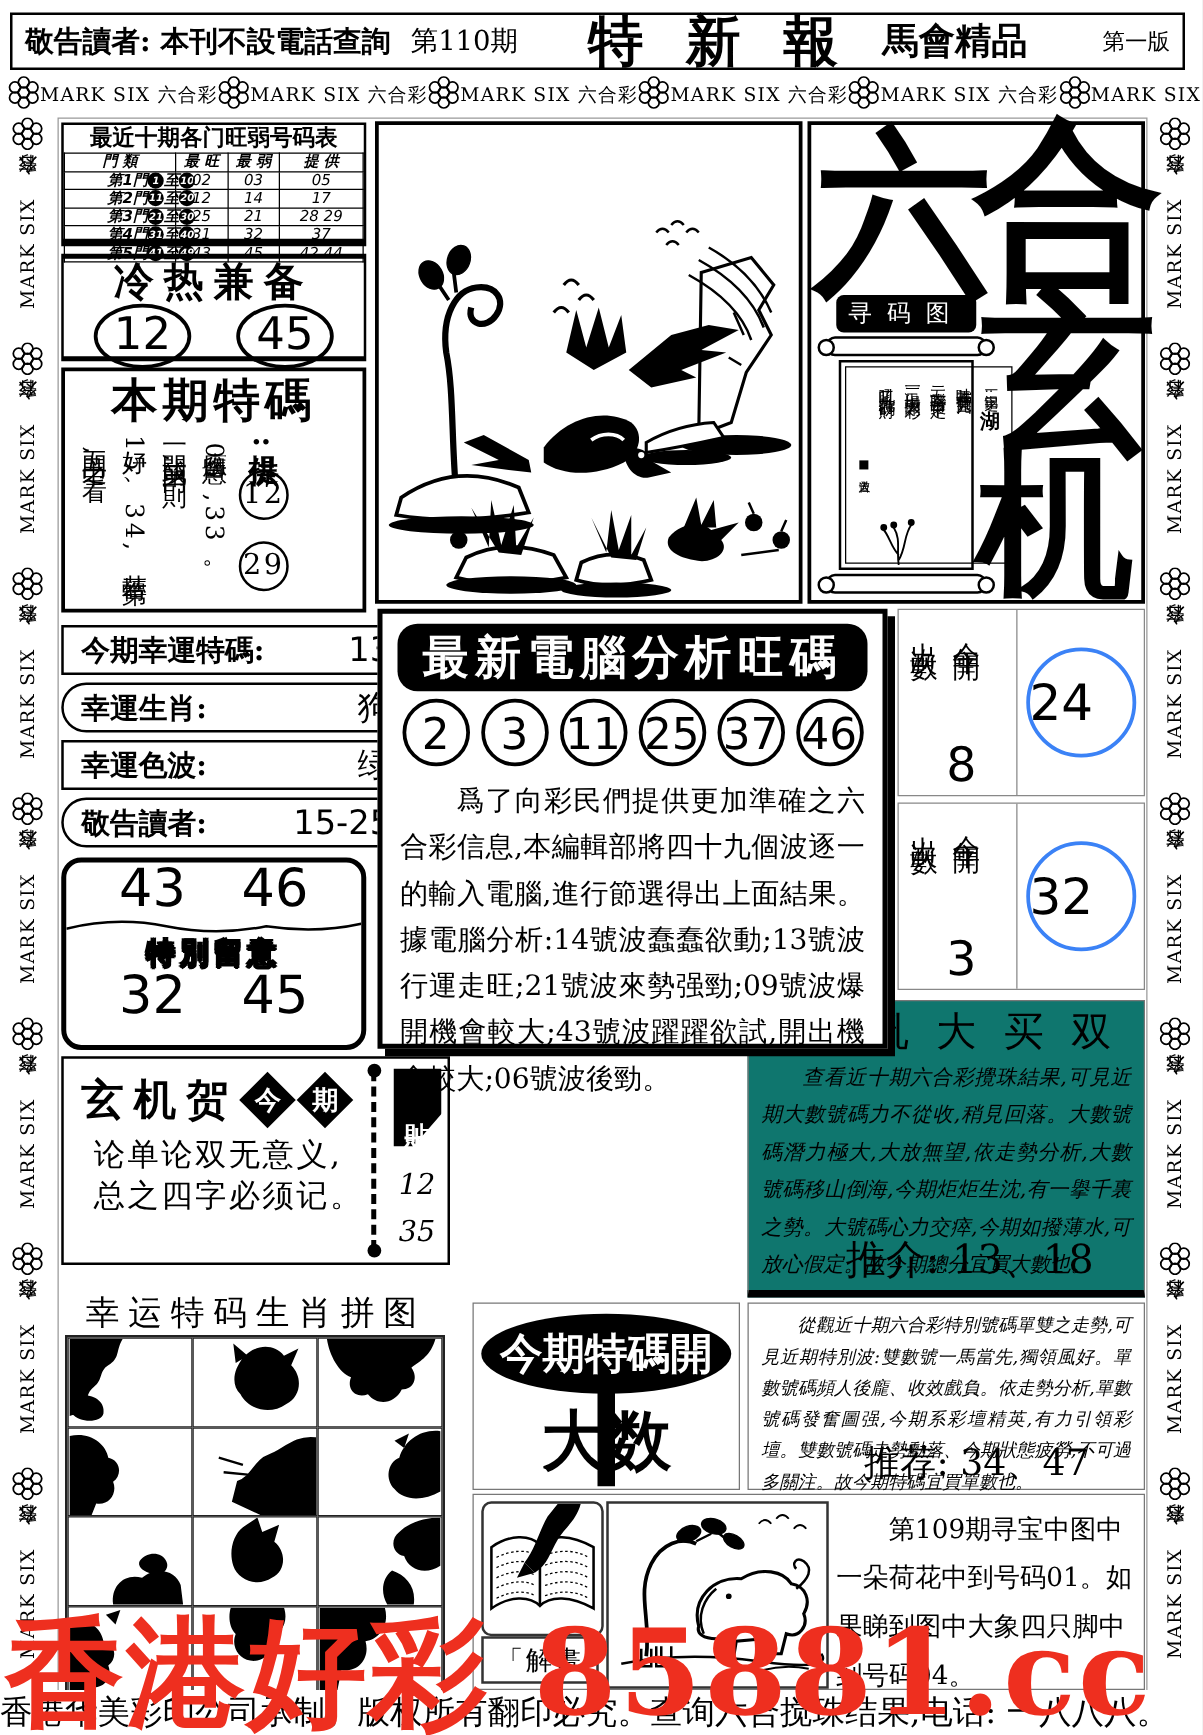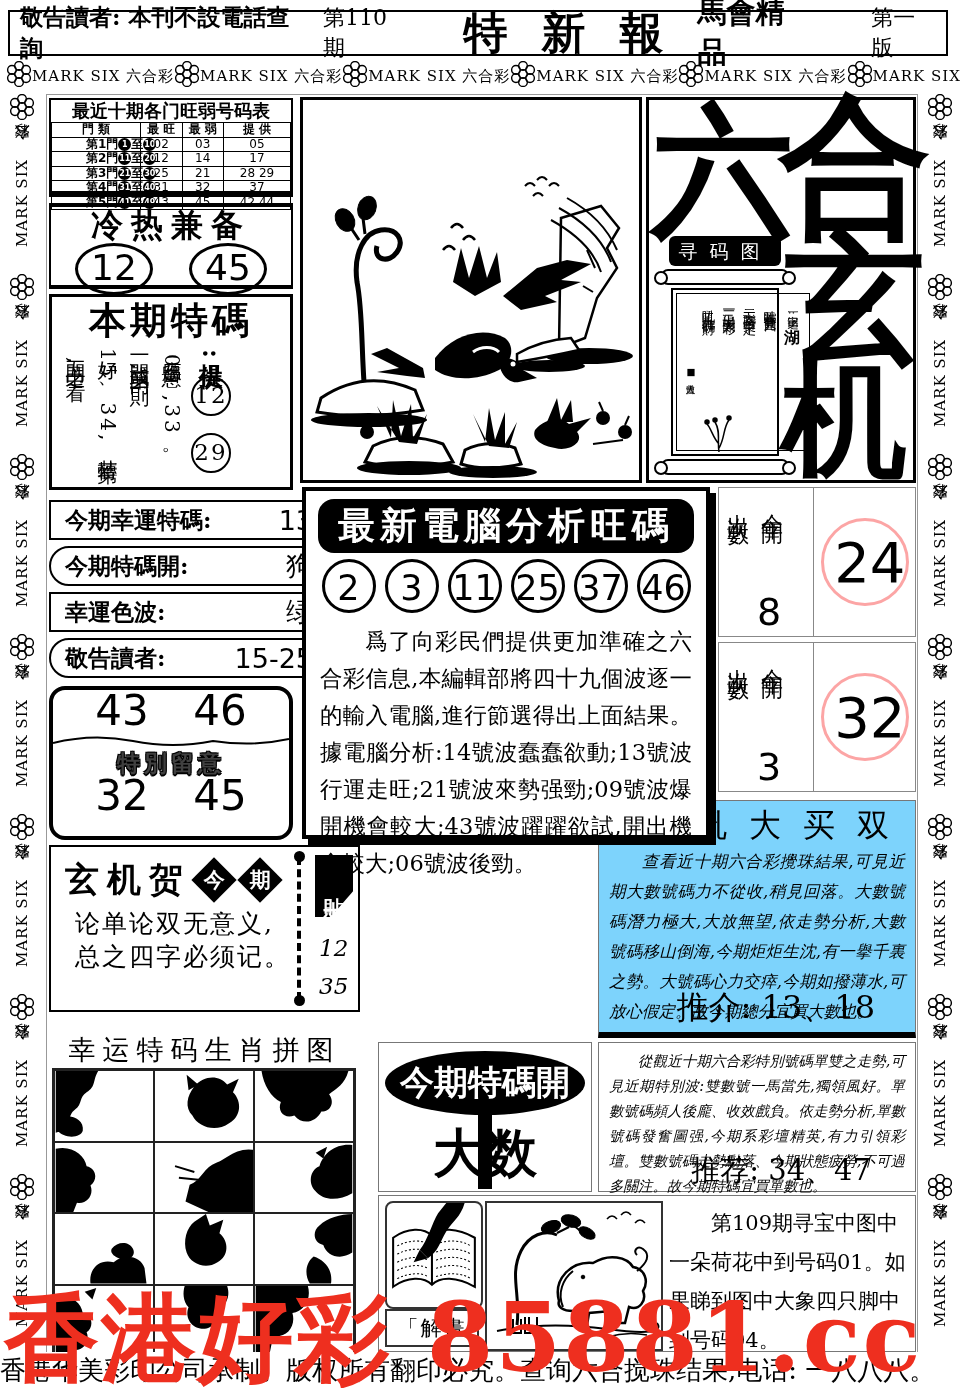--- a/index.html
+++ b/index.html
@@ -6,36 +6,36 @@
   #page{position:relative;width:962px;height:1388px;background:#fff;overflow:hidden;
         font-family:"DejaVu Sans",sans-serif;color:#000;}
   
   #header-box{position:absolute;left:8px;top:10px;width:940px;height:46px;border:2px solid #000;
     display:flex;align-items:center;padding:0 10px;box-sizing:border-box;}
   #header-notice{font-size:23px;font-weight:bold;font-family:"DejaVu Serif",serif;}
   #header-issue{font-size:22px;margin-left:16px;font-family:"DejaVu Serif",serif;}
   #header-title{font-size:44px;font-weight:bold;letter-spacing:34px;margin:0 auto 0 56px;
     font-family:"DejaVu Serif",serif;white-space:nowrap;}
   #header-subtitle{font-size:29px;font-weight:bold;font-family:"DejaVu Serif",serif;margin-right:60px;}
-  #header-edition{font-size:22px;font-family:"DejaVu Serif",serif;}
+  #header-edition{font-size:18px;font-family:"DejaVu Serif",serif;}
   
   #top-strip{position:absolute;left:6px;top:60px;width:950px;height:32px;display:flex;
     align-items:center;justify-content:space-between;}
   .strip-text{font-size:15px;letter-spacing:1px;font-family:"DejaVu Serif",serif;white-space:nowrap;}
   .vstrip{position:absolute;top:94px;width:44px;height:1290px;display:flex;flex-direction:column;
     align-items:center;justify-content:space-between;}
   #left-strip{left:0;} #right-strip{left:918px;}
   .vstrip .strip-text{writing-mode:vertical-rl;transform:rotate(180deg);}
   .flower{width:26px;height:26px;flex:0 0 auto;}
   #content-frame{position:absolute;left:46px;top:94px;width:870px;height:1260px;border:1px solid #999;}
   
   #table-panel{position:absolute;left:49px;top:98px;width:244px;height:99px;border:2px solid #000;
     border-bottom:6px solid #000;box-sizing:border-box;background:#fff;}
   #table-panel .ttl{font-size:18px;font-weight:bold;text-align:center;line-height:22px;font-family:"DejaVu Serif",serif;}
-  #hc-table{width:100%;border-collapse:collapse;table-layout:fixed;}
+  #hc-table{width:100%;border-collapse:collapse;table-layout:fixed;font-style:italic;}
   #hc-table td,#hc-table th{border:1px solid #000;font-size:12px;line-height:13.5px;text-align:center;padding:0;}
   #hc-table th{font-weight:bold;font-size:12px;}
   #hc-table .door-cell{white-space:nowrap;font-weight:bold;padding-left:34px;}
   .mini-circ{display:inline-block;width:13px;height:13px;border-radius:50%;background:#000;color:#fff;
     font-size:8px;line-height:13px;text-align:center;vertical-align:1px;}
   
   #coldhot-panel{position:absolute;left:49px;top:203px;width:244px;height:86px;border:2px solid #000;
     border-top:4px solid #000;border-bottom:4px solid #000;box-sizing:border-box;text-align:center;}
   #coldhot-panel .ttl{font-size:32px;font-weight:bold;font-family:"DejaVu Serif",serif;letter-spacing:8px;line-height:36px;}
   .oval-num{display:inline-block;width:72px;height:46px;border:3px solid #000;border-radius:50%;
@@ -54,21 +54,21 @@
   .lucky-row{position:absolute;left:49px;width:280px;height:40px;border:2px solid #000;box-sizing:border-box;
     display:flex;align-items:center;justify-content:space-between;padding:0 14px;background:#fff;}
   .lucky-row.round{border-radius:22px;}
   .lucky-row .lbl{font-size:23px;font-weight:bold;font-family:"DejaVu Serif",serif;}
   .lucky-row .val{font-size:27px;}
   
   #contrib-panel{position:absolute;left:49px;top:686px;width:244px;height:154px;border:4px solid #000;
     border-radius:16px;box-sizing:border-box;text-align:center;overflow:hidden;}
   #contrib-panel .ttl{font-size:30px;font-weight:bold;font-family:"DejaVu Serif",serif;letter-spacing:8px;line-height:34px;}
   .big-num-row{display:flex;justify-content:space-around;font-size:42px;line-height:42px;padding:0 20px;}
-  #contrib-note-title{font-size:23px;font-weight:bold;letter-spacing:4px;color:#404040;
+  #contrib-note-title{font-size:23px;font-weight:bold;letter-spacing:4px;color:#000000;
     text-shadow:-1px -1px 0 #000,1px -1px 0 #000,-1px 1px 0 #000,1px 1px 0 #000,0 2px 0 #000;line-height:24px;}
   
   #xuanji-panel{position:absolute;left:49px;top:845px;width:311px;height:167px;border:2px solid #000;
     box-sizing:border-box;}
   #xuanji-title{display:flex;align-items:center;padding:10px 0 4px 14px;}
   #xuanji-title .cal{font-size:34px;font-weight:bold;font-family:"DejaVu Serif",serif;letter-spacing:8px;}
   .diamond{width:32px;height:32px;background:#000;transform:rotate(45deg);display:inline-flex;
     align-items:center;justify-content:center;margin:0 7px;}
   .diamond span{transform:rotate(-45deg);color:#fff;font-size:21px;font-weight:bold;}
   .xuanji-line{font-size:25px;font-family:"DejaVu Serif",serif;margin-left:24px;line-height:33px;letter-spacing:2px;}
@@ -126,25 +126,25 @@
   #analysis-body{padding:2px 14px;font-size:22.5px;line-height:37px;text-align:justify;text-indent:2em;
     font-family:"DejaVu Serif",serif;}
   
   .year-cell{position:absolute;left:718px;width:198px;height:150px;border:1px solid #888;box-sizing:border-box;
     display:flex;}
   .year-left{width:94px;position:relative;border-right:1px solid #888;}
   .year-vlabels{writing-mode:vertical-rl;height:104px;padding:8px 0 0 0;margin-right:6px;}
   .year-vlabels span{display:block;font-size:22px;letter-spacing:5px;font-family:"DejaVu Serif",serif;margin:0 4px;}
   .year-count{position:absolute;left:38px;bottom:2px;font-size:38px;}
   .year-right{flex:1;display:flex;align-items:center;justify-content:center;}
-  .year-circ{width:88px;height:88px;border:3px solid #fca5a5;border-radius:50%;font-size:56px;line-height:84px;
-    text-align:right;box-sizing:border-box;}
+  .year-circ{width:88px;height:88px;border:3px solid #3b82f6;border-radius:50%;font-size:40px;line-height:84px;
+    text-align:left;box-sizing:border-box;}
   
   #bigdouble-panel{position:absolute;left:598px;top:800px;width:318px;height:238px;border:1px solid #777;
-    border-bottom:6px solid #000;box-sizing:border-box;background:#7dd3fc;}
+    border-bottom:6px solid #000;box-sizing:border-box;background:#0f766e;}
   #bigdouble-title{text-align:right;font-size:32px;letter-spacing:22px;font-family:"DejaVu Serif",serif;
     padding:6px 4px 0 0;line-height:36px;white-space:nowrap;}
   #bigdouble-body{padding:4px 10px 0;font-size:16.5px;line-height:30px;font-style:italic;text-indent:2em;
     font-family:"DejaVu Serif",serif;text-align:justify;}
   #bigdouble-rec{position:absolute;right:40px;bottom:2px;font-size:32px;font-family:"DejaVu Serif",serif;}
   
   #total-panel{position:absolute;left:378px;top:848px;width:214px;height:190px;border:1px solid #777;
     border-bottom:6px solid #000;box-sizing:border-box;text-align:center;background:#fff;}
   .black-oval{margin:8px auto 0;background:#000;border-radius:50%;color:#fff;display:flex;align-items:center;
     justify-content:center;font-weight:bold;font-family:"DejaVu Serif",serif;}
@@ -480,21 +480,21 @@
       <div class="vcol">好15、34,若轉第</div>
       <div class="vcol">五門之中,看</div>
     </div>
   </div>
 
   <div class="lucky-row" style="top:500px">
     <span class="lbl">今期幸運特碼:</span>
       <span class="val">13</span>
   </div>
   <div class="lucky-row round" style="top:546px">
-    <span class="lbl">今期特碼開:</span>
+    <span class="lbl">幸運生肖:</span>
       <span class="val">狗</span>
   </div>
   <div class="lucky-row" style="top:592px">
     <span class="lbl">幸運色波:</span>
       <span class="val">绿</span>
   </div>
   <div class="lucky-row round" style="top:638px">
     <span class="lbl">敬告讀者:</span>
       <span class="val">15-25</span>
   </div>

